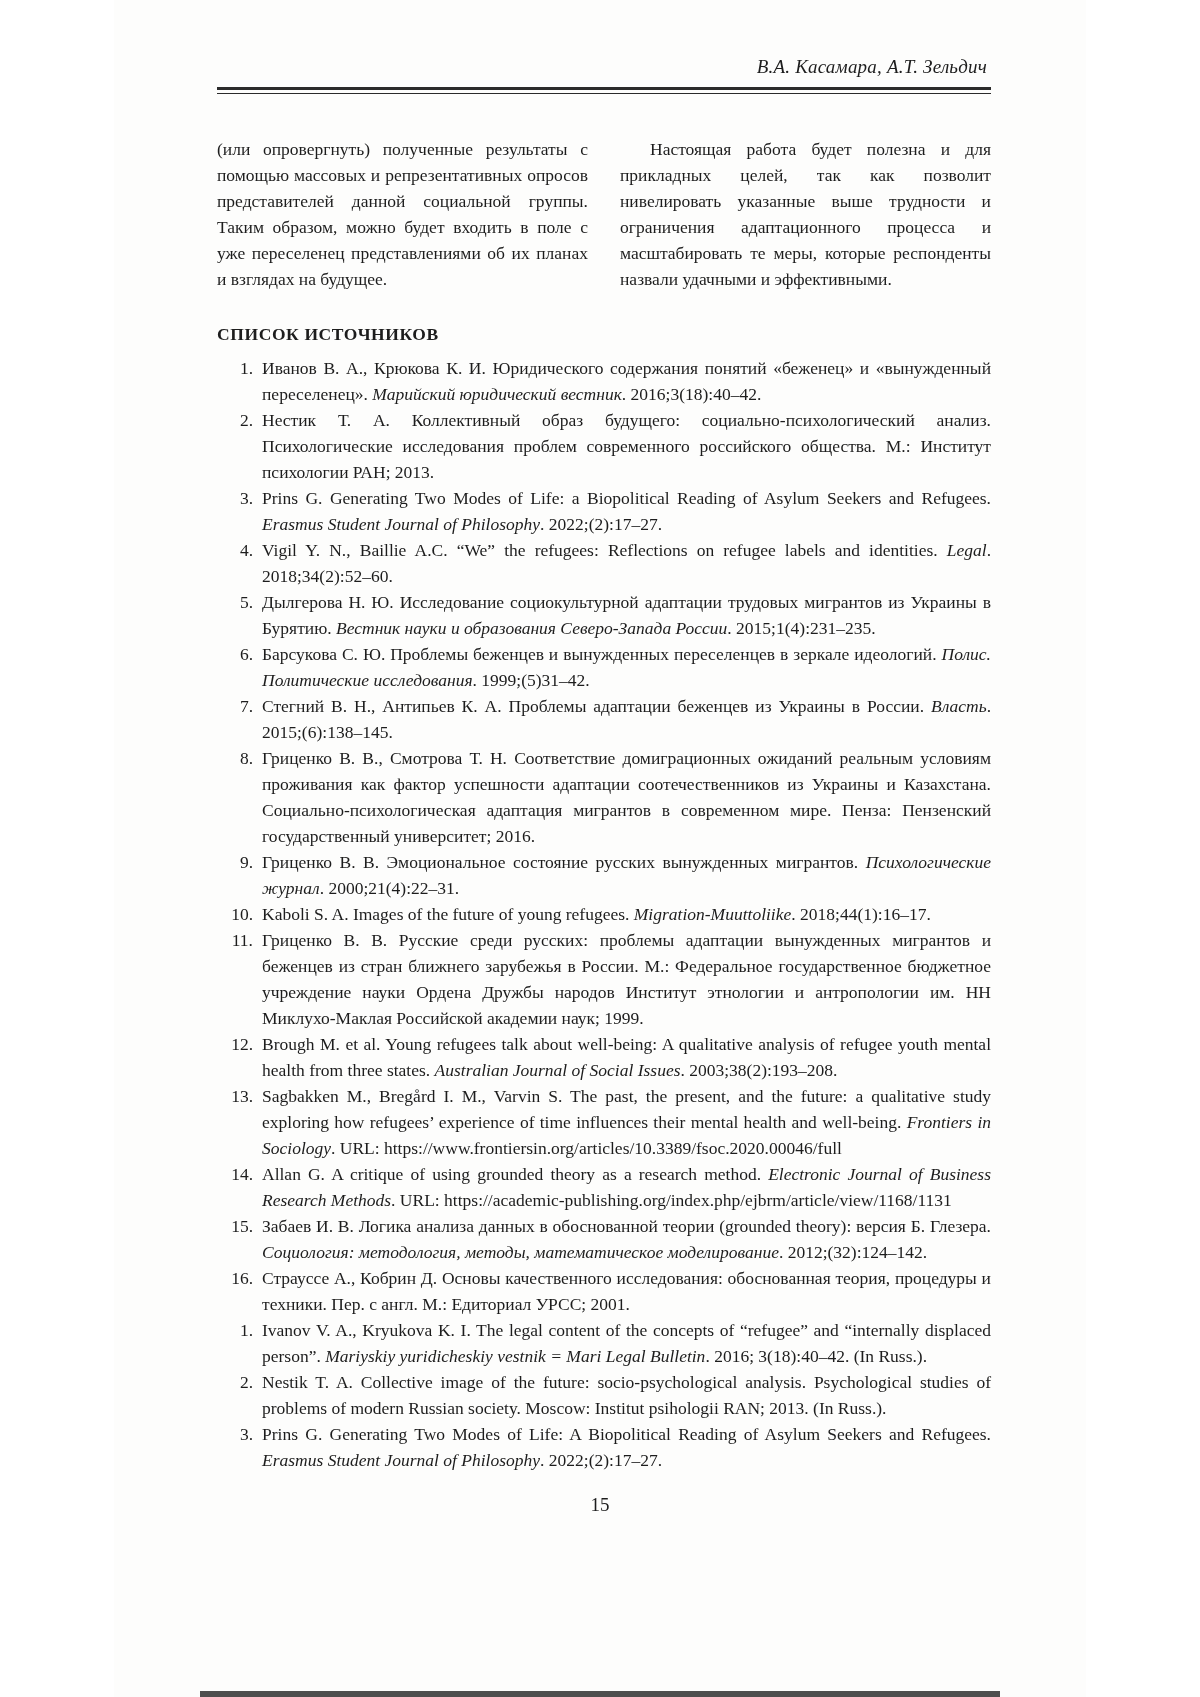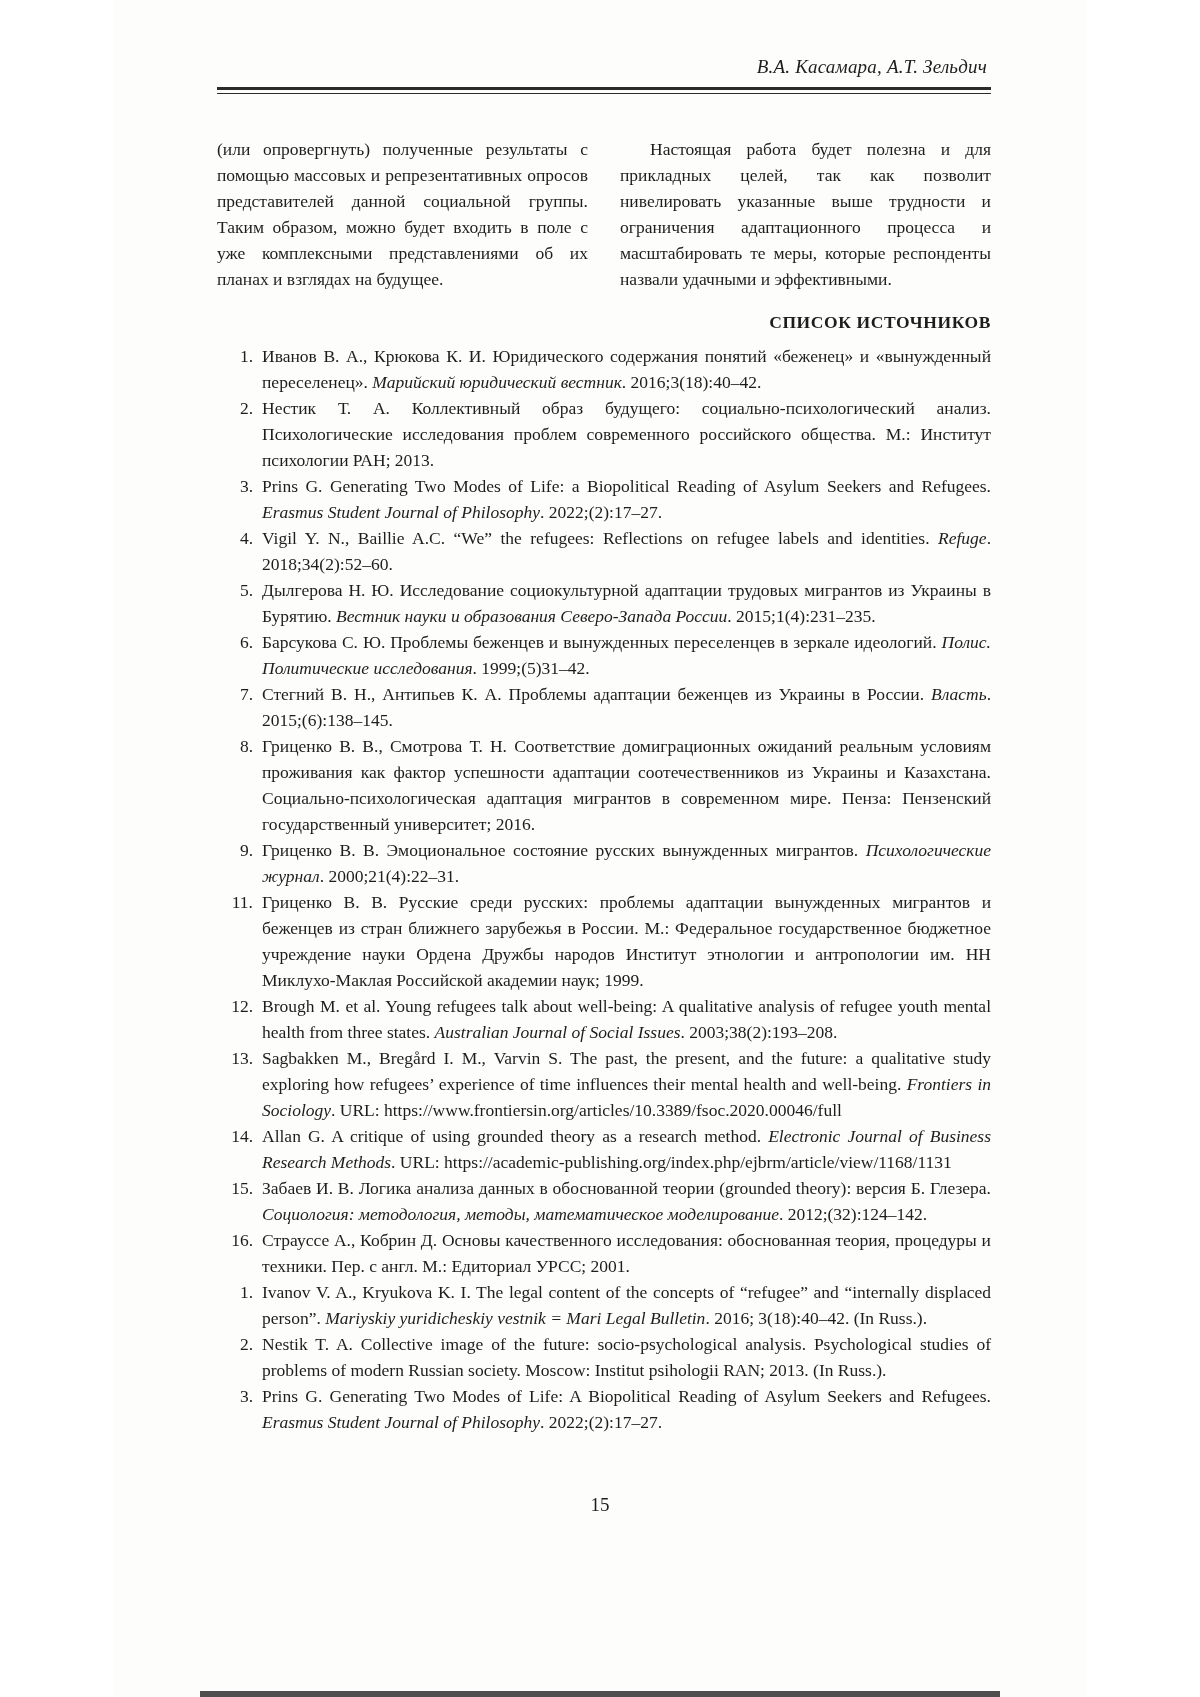--- a/index.html
+++ b/index.html
@@ -33,25 +33,25 @@
     gap: 32px;
     margin-top: 42px;
     font-size: 17.5px;
     line-height: 26px;
     text-align: justify;
   }
   .intro .col { flex: 1 1 0; }
   .intro .col p { margin: 0; }
   .intro .col.right p { text-indent: 30px; }
   .section-title {
-    text-align: right;
+    text-align: left;
     font-weight: bold;
     font-size: 17.5px;
     letter-spacing: 0.6px;
-    margin: 20px 0 10px 0;
+    margin: 32px 0 10px 0;
   }
   .ref-list {
     font-size: 17.5px;
     line-height: 26px;
   }
   .ref-item { display: flex; }
   .ref-num {
     flex: 0 0 36px;
     width: 36px;
     text-align: right;
@@ -84,21 +84,21 @@
 <body>
 
 <div class="page">
 
   <div class="author-line">В.А. Касамара, А.Т. Зельдич</div>
 
   <div class="head-rule"></div>
 
   <div class="intro">
     <div class="col left">
-      <p>(или опровергнуть) полученные результаты с помощью массовых и репрезентативных опросов представителей данной социальной группы. Таким образом, можно будет входить в поле с уже комплексными представлениями об их планах и взглядах на будущее.</p>
+      <p>(или опровергнуть) полученные результаты с помощью массовых и репрезентативных опросов представителей данной социальной группы. Таким образом, можно будет входить в поле с уже переселенец представлениями об их планах и взглядах на будущее.</p>
     </div>
     <div class="col right">
       <p>Настоящая работа будет полезна и для прикладных целей, так как позволит нивелировать указанные выше трудности и ограничения адаптационного процесса и масштабировать те меры, которые респонденты назвали удачными и эффективными.</p>
     </div>
   </div>
 
   <section>
     <h2 class="section-title">СПИСОК ИСТОЧНИКОВ</h2>
     <div class="ref-list">
         <div class="ref-item">
@@ -108,41 +108,45 @@
         <div class="ref-item">
           <div class="ref-num">2.</div>
           <div class="ref-text"><span>Нестик Т. А. Коллективный образ будущего: социально-психологический анализ. Психологические исследования проблем современного российского общества. М.: Институт психологии РАН; 2013.</span></div>
         </div>
         <div class="ref-item">
           <div class="ref-num">3.</div>
           <div class="ref-text"><span>Prins G. Generating Two Modes of Life: a Biopolitical Reading of Asylum Seekers and Refugees. </span><span class="it">Erasmus Student Journal of Philosophy</span><span>. 2022;(2):17–27.</span></div>
         </div>
         <div class="ref-item">
           <div class="ref-num">4.</div>
-          <div class="ref-text"><span>Vigil Y. N., Baillie A.C. “We” the refugees: Reflections on refugee labels and identities. </span><span class="it">Refuge</span><span>. 2018;34(2):52–60.</span></div>
+          <div class="ref-text"><span>Vigil Y. N., Baillie A.C. “We” the refugees: Reflections on refugee labels and identities. </span><span class="it">Legal</span><span>. 2018;34(2):52–60.</span></div>
         </div>
         <div class="ref-item">
           <div class="ref-num">5.</div>
           <div class="ref-text"><span>Дылгерова Н. Ю. Исследование социокультурной адаптации трудовых мигрантов из Украины в Бурятию. </span><span class="it">Вестник науки и образования Северо-Запада России</span><span>. 2015;1(4):231–235.</span></div>
         </div>
         <div class="ref-item">
           <div class="ref-num">6.</div>
           <div class="ref-text"><span>Барсукова С. Ю. Проблемы беженцев и вынужденных переселенцев в зеркале идеологий. </span><span class="it">Полис. Политические исследования</span><span>. 1999;(5)31–42.</span></div>
         </div>
         <div class="ref-item">
           <div class="ref-num">7.</div>
           <div class="ref-text"><span>Стегний В. Н., Антипьев К. А. Проблемы адаптации беженцев из Украины в России. </span><span class="it">Власть</span><span>. 2015;(6):138–145.</span></div>
         </div>
         <div class="ref-item">
           <div class="ref-num">8.</div>
           <div class="ref-text"><span>Гриценко В. В., Смотрова Т. Н. Соответствие домиграционных ожиданий реальным условиям проживания как фактор успешности адаптации соотечественников из Украины и Казахстана. Социально-психологическая адаптация мигрантов в современном мире. Пенза: Пензенский государственный университет; 2016.</span></div>
         </div>
         <div class="ref-item">
           <div class="ref-num">9.</div>
           <div class="ref-text"><span>Гриценко В. В. Эмоциональное состояние русских вынужденных мигрантов. </span><span class="it">Психологические журнал</span><span>. 2000;21(4):22–31.</span></div>
+        </div>
+        <div class="ref-item">
+          <div class="ref-num">10.</div>
+          <div class="ref-text"><span>Kaboli S. A. Images of the future of young refugees. </span><span class="it">Migration-Muuttoliike</span><span>. 2018;44(1):16–17.</span></div>
         </div>
         <div class="ref-item">
           <div class="ref-num">11.</div>
           <div class="ref-text"><span>Гриценко В. В. Русские среди русских: проблемы адаптации вынужденных мигрантов и беженцев из стран ближнего зарубежья в России. М.: Федеральное государственное бюджетное учреждение науки Ордена Дружбы народов Институт этнологии и антропологии им. НН Миклухо-Маклая Российской академии наук; 1999.</span></div>
         </div>
         <div class="ref-item">
           <div class="ref-num">12.</div>
           <div class="ref-text"><span>Brough M. et al. Young refugees talk about well-being: A qualitative analysis of refugee youth mental health from three states. </span><span class="it">Australian Journal of Social Issues</span><span>. 2003;38(2):193–208.</span></div>
         </div>
         <div class="ref-item">

